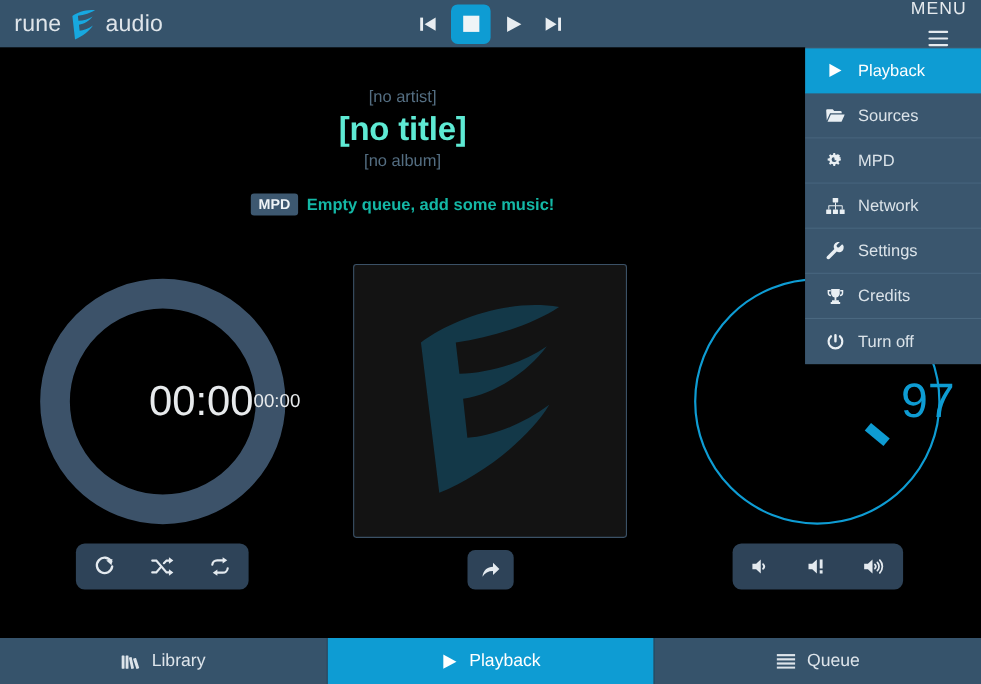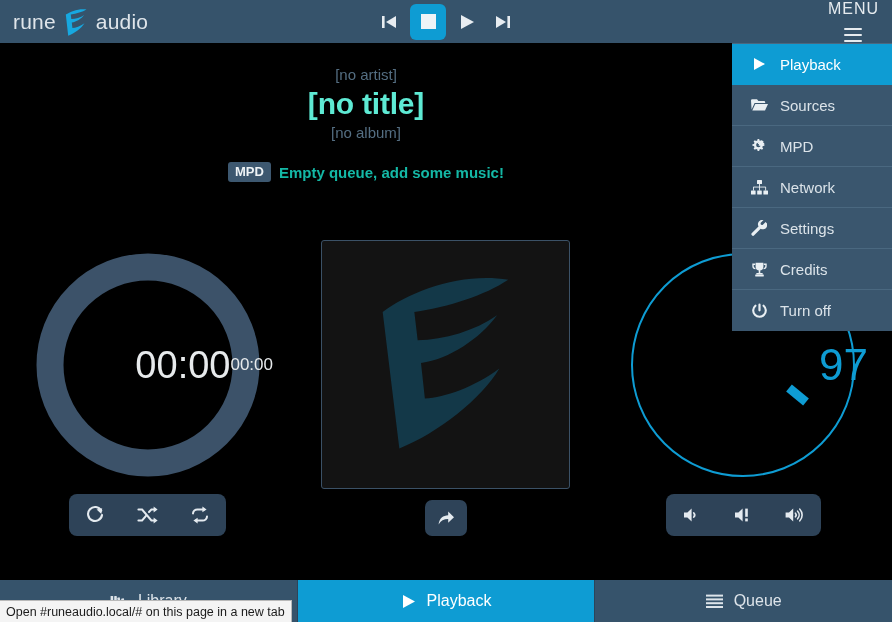--- a/index.html
+++ b/index.html
@@ -147,21 +147,21 @@
   }
   .menu-item.active .mi-icon { color: #ffffff; }
   .menu-item .mi-icon svg { display: block; }
 
   
   .trackinfo {
     position: absolute;
     top: 43px; left: 0;
     width: 732px;
     text-align: center;
-    padding-top: 22px;
+    padding-top: 36px;
     z-index: 5;
   }
   .t-artist {
     color: #546e82;
     font-size: 15px;
     line-height: 20px;
   }
   .t-title {
     color: #5eead4;
     font-size: 30px;
@@ -626,15 +626,14 @@
             <rect x="0" y="4.4" width="17" height="2"></rect>
             <rect x="0" y="8.2" width="17" height="2"></rect>
             <rect x="0" y="12" width="17" height="2"></rect>
           </g>
         </svg>
       </span>
       <span>Queue</span>
     </div>
   </div>
 
-  <div class="status-tip">Open #runeaudio.local/# on this page in a new tab</div>
 
 </div>
 
 </body></html>

